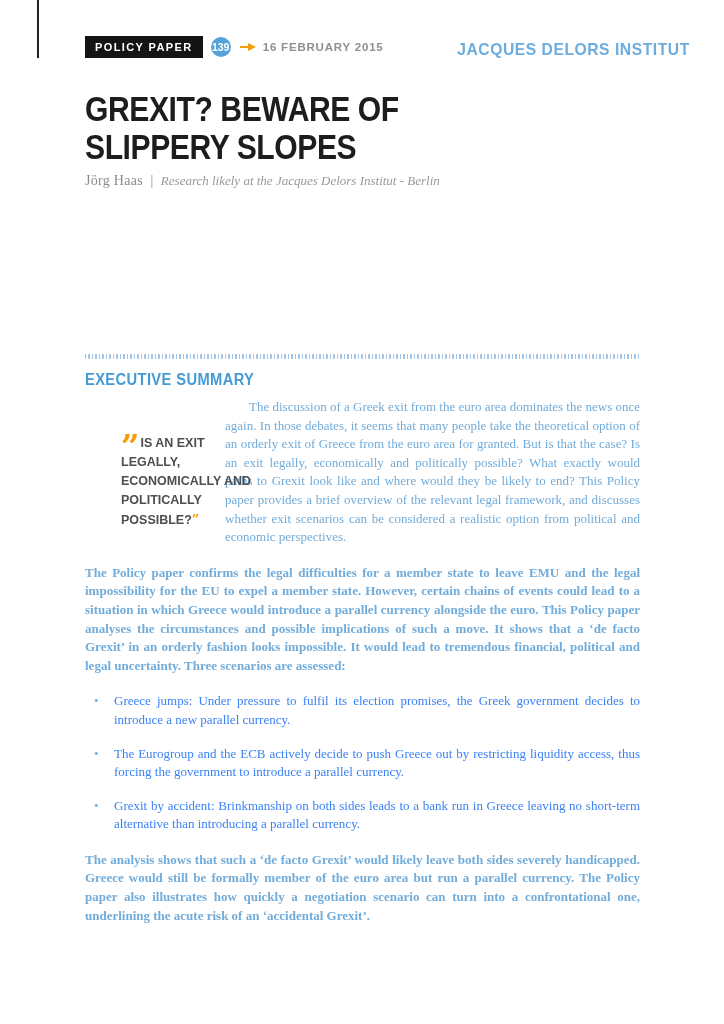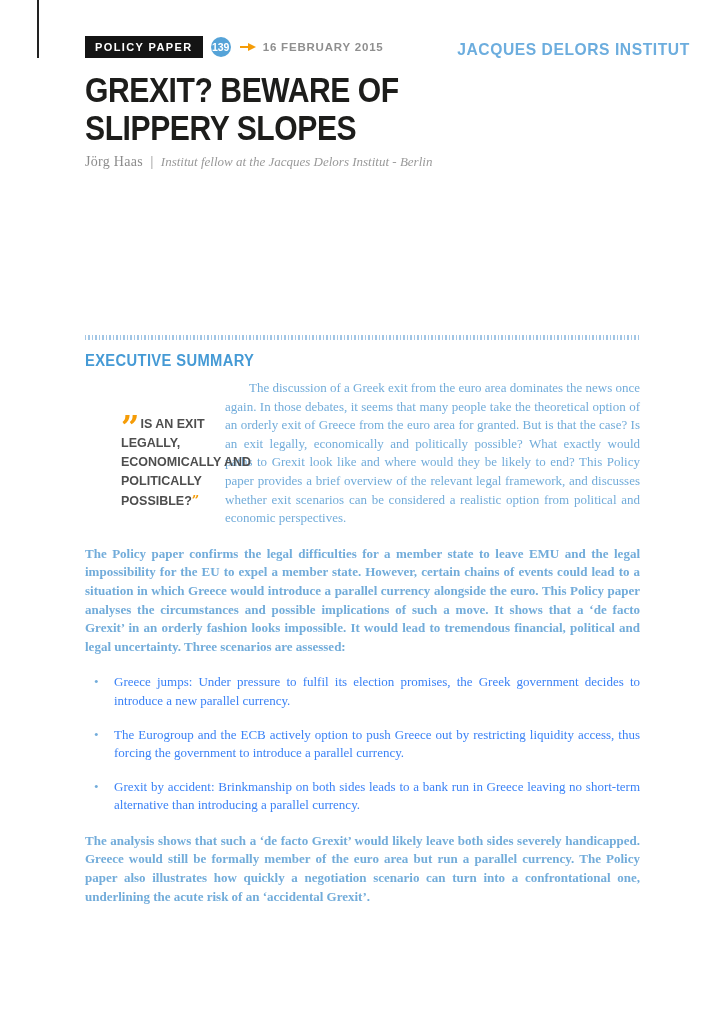--- a/index.html
+++ b/index.html
@@ -24,21 +24,21 @@
 
   .logo{position:absolute;right:-50px;top:40px;text-align:center;
         font-family:"Liberation Sans",sans-serif;color:#6cadde;}
   .logo-line1{font-size:17px;font-weight:700;letter-spacing:0.6px;white-space:nowrap;
               transform:scaleX(0.92);transform-origin:100% 50%;}
   .logo-line2{display:flex;align-items:center;justify-content:flex-end;gap:7px;margin-top:2px;}
   .barcode{display:inline-block;width:64px;height:11px;
            background:repeating-linear-gradient(90deg,#8cbde6 0,#8cbde6 1px,transparent 1px,transparent 3px);}
   .logo-city{font-size:13px;font-weight:700;letter-spacing:6px;text-indent:6px;}
 
-  .title{margin:13px 0 0 0;font-family:"Liberation Sans",sans-serif;color:#1d1d1b;
+  .title{margin:32px 0 0 0;font-family:"Liberation Sans",sans-serif;color:#1d1d1b;
          font-size:35px;line-height:38px;font-weight:700;}
   .title-line{display:block;transform:scaleX(0.86);transform-origin:0 50%;white-space:nowrap;
               letter-spacing:-0.5px;}
   .author{margin-top:7px;font-size:14px;color:#8c8c8c;}
   .author-name{letter-spacing:0.3px;}
   .author-sep{margin:0 4px;color:#8c8c8c;}
   .author-role{font-style:italic;font-size:13px;color:#999;}
 
   
   .divider{height:5px;
@@ -94,21 +94,21 @@
       <div class="logo-line1">JACQUES DELORS INSTITUT</div>
     </div>
 
     <h1 class="title">
       <span class="title-line">GREXIT? BEWARE OF</span>
       <span class="title-line">SLIPPERY SLOPES</span>
     </h1>
     <div class="author">
       <span class="author-name">Jörg Haas</span>
       <span class="author-sep">|</span>
-      <span class="author-role">Institut fellow at the Jacques Delors Institut - Berlin</span>
+      <span class="author-role">Research likely at the Jacques Delors Institut - Berlin</span>
     </div>
 
     <div class="divider top"></div>
 
     <h2 class="exec-heading">EXECUTIVE SUMMARY</h2>
 
     <div class="intro-wrap">
       <aside class="pull-quote">
         <span class="q-open">”</span><span class="q-text">Is an exit legally, economically and politically possible?</span><span class="q-close">”</span>
       </aside>
@@ -117,21 +117,21 @@
 
     <p class="blue-text para">The Policy paper confirms the legal difficulties for a member state to leave EMU and the legal impossibility for the EU to expel a member state. However, certain chains of events could lead to a situation in which Greece would introduce a parallel currency alongside the euro. This Policy paper analyses the circumstances and possible implications of such a move. It shows that a ‘de facto Grexit’ in an orderly fashion looks impossible. It would lead to tremendous financial, political and legal uncertainty. Three scenarios are assessed:</p>
 
     <ul class="bullets">
       <li>
         <span class="bullet-char">•</span>
         <span class="bullet-text">Greece jumps: Under pressure to fulfil its election promises, the Greek government decides to introduce a new parallel currency.</span>
       </li>
       <li>
         <span class="bullet-char">•</span>
-        <span class="bullet-text">The Eurogroup and the ECB actively option to push Greece out by restricting liquidity access, thus forcing the government to introduce a parallel currency.</span>
+        <span class="bullet-text">The Eurogroup and the ECB actively decide to push Greece out by restricting liquidity access, thus forcing the government to introduce a parallel currency.</span>
       </li>
       <li>
         <span class="bullet-char">•</span>
         <span class="bullet-text">Grexit by accident: Brinkmanship on both sides leads to a bank run in Greece leaving no short-term alternative than introducing a parallel currency.</span>
       </li>
     </ul>
 
     <p class="blue-text para">The analysis shows that such a ‘de facto Grexit’ would likely leave both sides severely handicapped. Greece would still be formally member of the euro area but run a parallel currency. The Policy paper also illustrates how quickly a negotiation scenario can turn into a confrontational one, underlining the acute risk of an ‘accidental Grexit’.</p>
   </div>
 

